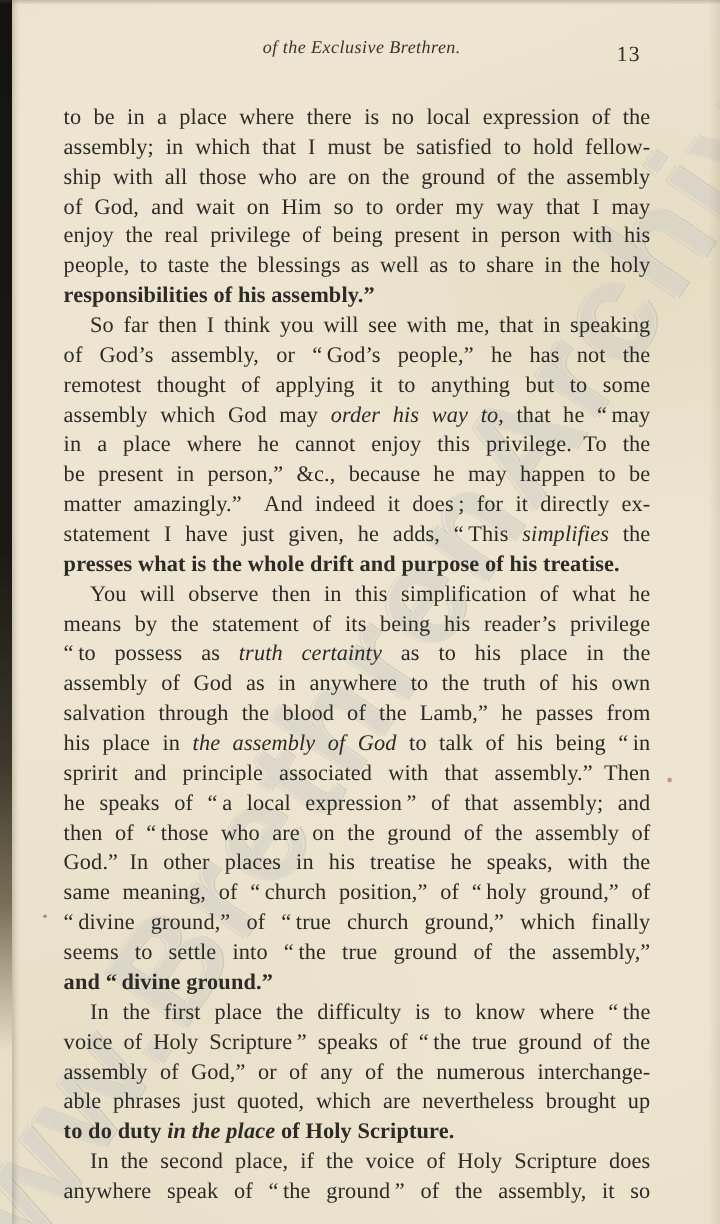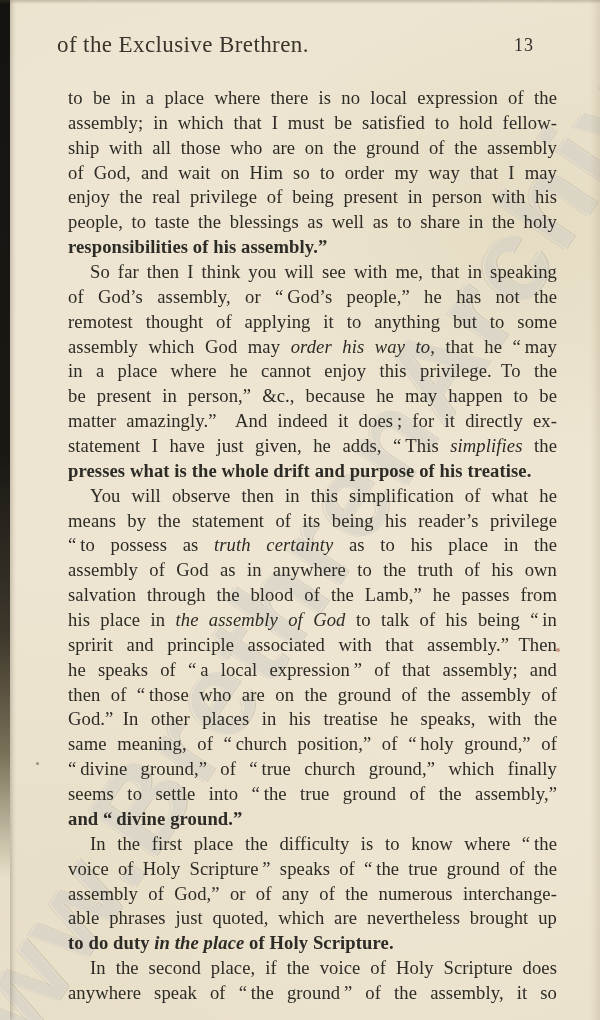--- a/index.html
+++ b/index.html
@@ -43,29 +43,29 @@
     font-weight:bold;font-size:118px;letter-spacing:4px;
     color:rgba(255,255,255,.38);
     text-shadow:1px 1px 0 rgba(120,108,84,.20), -1px -1px 0 rgba(120,108,84,.12);
     pointer-events:none;white-space:nowrap;
   }
   header{
     position:absolute;top:32px;left:57px;width:489px;height:28px;
     color:#39352c;
   }
   .running-title{
-    position:absolute;left:0;right:0;text-align:left;
-    font-size:23px;letter-spacing:.4px;
+    position:absolute;left:0;right:0;text-align:center;
+    font-style:italic;font-size:15px;letter-spacing:.4px;
   }
   .page-number{
     position:absolute;right:12px;top:3px;
     font-size:18px;letter-spacing:1px;color:#2f2d27;margin-left:29px;
   }
   main{
-    position:absolute;top:86px;left:68px;width:489px;
+    position:absolute;top:86px;left:53px;width:489px;
     font-size:18.6px;line-height:24.86px;color:#2d2b26;
     letter-spacing:.1px;
   }
   .para{margin:0;}
   .ln{text-align:justify;text-align-last:justify;white-space:normal;}
   .ln.last{text-align-last:left;font-weight:bold;}
   .ln.indent{text-indent:22px;}
   .ln i{font-style:italic;}
 </style>
 </head>

